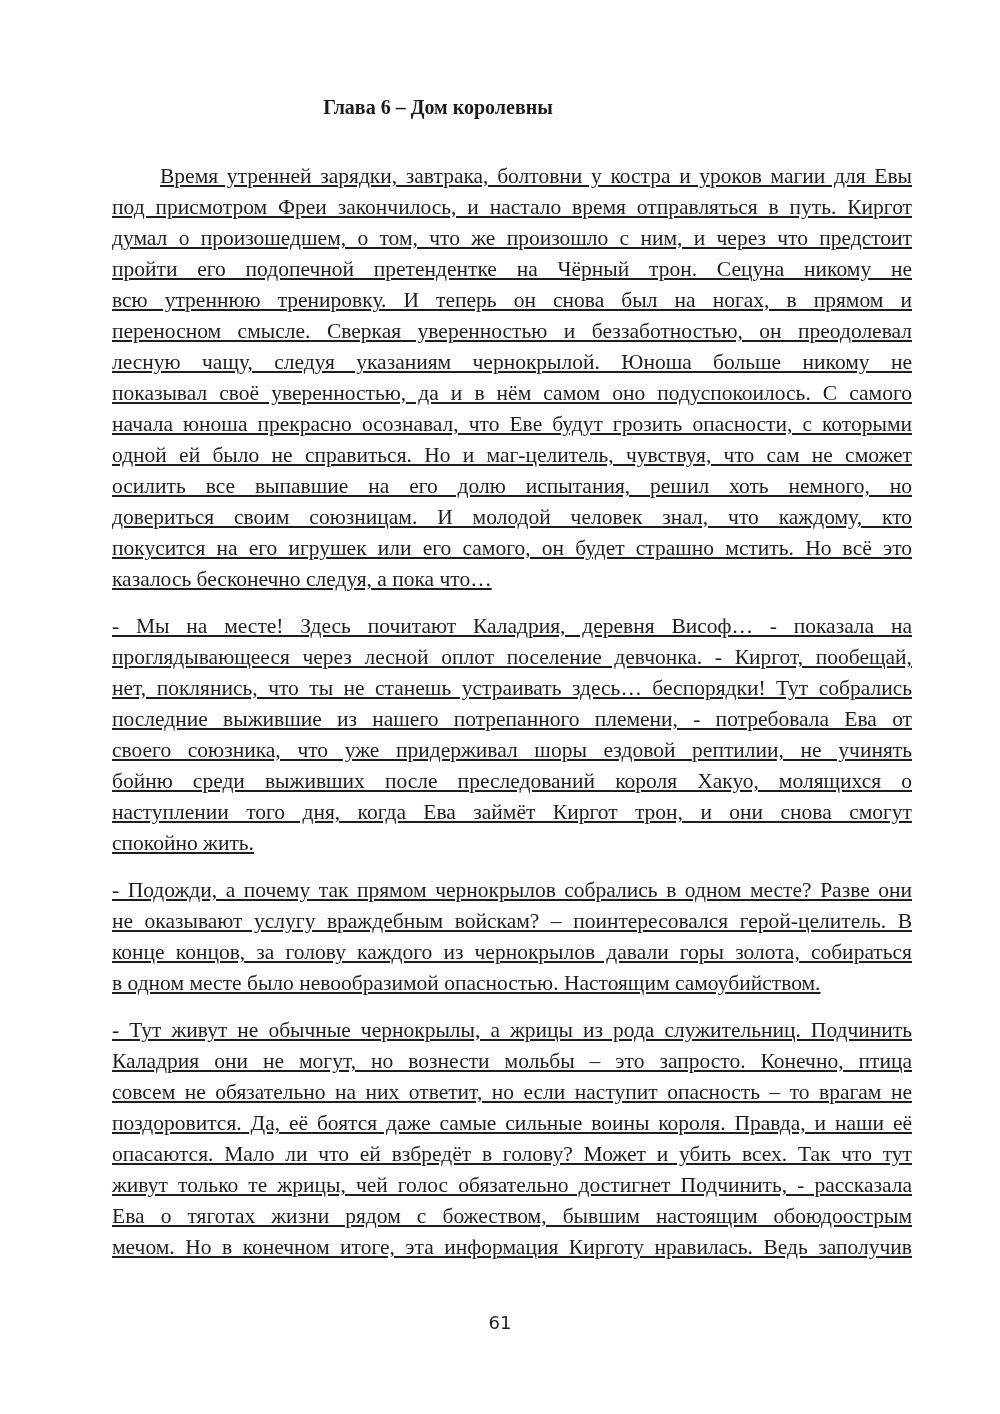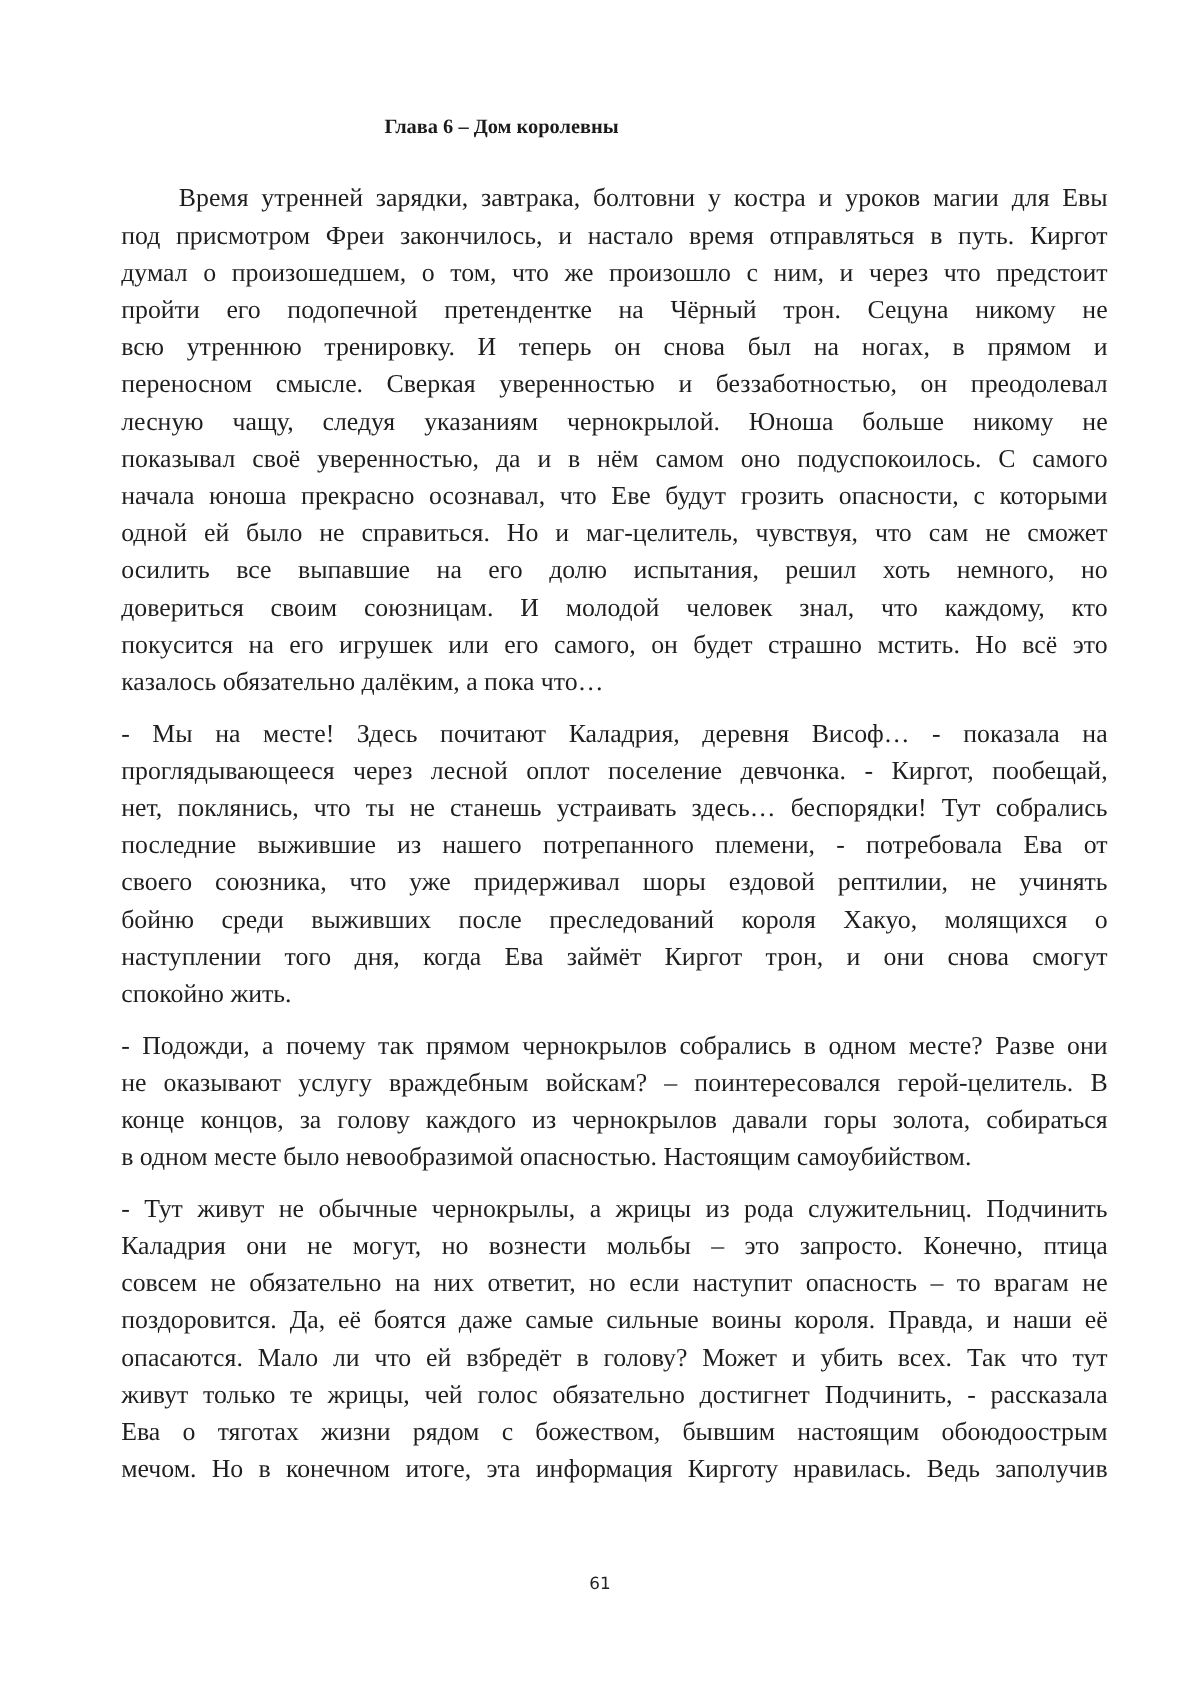--- a/index.html
+++ b/index.html
@@ -1,36 +1,36 @@
 <!DOCTYPE html>
 <html><head>
 <meta charset="utf-8">
 <style>
   html, body { margin: 0; padding: 0; background: #ffffff; }
   body { width: 1000px; height: 1414px; position: relative; overflow: hidden; }
   .page { position: absolute; left: 0; top: 0; width: 1000px; height: 1414px; background: #fff; }
   .title {
     position: absolute; left: 0; top: 96px; width: 836px; text-align: center;
-    font-family: "Liberation Serif", serif; font-weight: bold; font-size: 17px; color: #1a1a1a;
+    font-family: "Liberation Serif", serif; font-weight: bold; font-size: 20px; color: #1a1a1a; padding-left: 20px;
   }
   .body {
     position: absolute; left: 96px; top: 145px; width: 832px;
     font-family: "Liberation Serif", serif; font-size: 21.5px; color: #1e1e1e;
   }
-  .para { margin: 5px; }
+  .para { margin: 16px; text-decoration: underline; }
   .para + .para { margin-top: 12px; }
   .line {
     display: block; height: 31px; line-height: 31px; white-space: nowrap;
     text-align: justify; text-align-last: justify;
   }
   .line.last { text-align-last: left; }
   .line.indent { padding-left: 48px; }
   .pagenum {
     position: absolute; left: 0; top: 1312px; width: 1000px; text-align: center;
-    font-family: "DejaVu Sans", sans-serif; font-size: 14px; color: #222;
+    font-family: "DejaVu Sans", sans-serif; font-size: 18px; color: #222;
   }
 </style>
 </head>
 <body>
 
 <div class="page">
   <div class="title">Глава 6 – Дом королевны</div>
   <div class="body" id="body">
       <div class="para">
         <span class="line indent">Время утренней зарядки, завтрака, болтовни у костра и уроков магии для Евы</span>
@@ -39,21 +39,21 @@
         <span class="line">пройти его подопечной претендентке на Чёрный трон. Сецуна никому не</span>
         <span class="line">всю утреннюю тренировку. И теперь он снова был на ногах, в прямом и</span>
         <span class="line">переносном смысле. Сверкая уверенностью и беззаботностью, он преодолевал</span>
         <span class="line">лесную чащу, следуя указаниям чернокрылой. Юноша больше никому не</span>
         <span class="line">показывал своё уверенностью, да и в нём самом оно подуспокоилось. С самого</span>
         <span class="line">начала юноша прекрасно осознавал, что Еве будут грозить опасности, с которыми</span>
         <span class="line">одной ей было не справиться. Но и маг-целитель, чувствуя, что сам не сможет</span>
         <span class="line">осилить все выпавшие на его долю испытания, решил хоть немного, но</span>
         <span class="line">довериться своим союзницам. И молодой человек знал, что каждому, кто</span>
         <span class="line">покусится на его игрушек или его самого, он будет страшно мстить. Но всё это</span>
-        <span class="line last">казалось обязательно далёким, а пока что…</span>
+        <span class="line last">казалось бесконечно следуя, а пока что…</span>
       </div>
       <div class="para">
         <span class="line">- Мы на месте! Здесь почитают Каладрия, деревня Висоф… - показала на</span>
         <span class="line">проглядывающееся через лесной оплот поселение девчонка. - Киргот, пообещай,</span>
         <span class="line">нет, поклянись, что ты не станешь устраивать здесь… беспорядки! Тут собрались</span>
         <span class="line">последние выжившие из нашего потрепанного племени, - потребовала Ева от</span>
         <span class="line">своего союзника, что уже придерживал шоры ездовой рептилии, не учинять</span>
         <span class="line">бойню среди выживших после преследований короля Хакуо, молящихся о</span>
         <span class="line">наступлении того дня, когда Ева займёт Киргот трон, и они снова смогут</span>
         <span class="line last">спокойно жить.</span>

